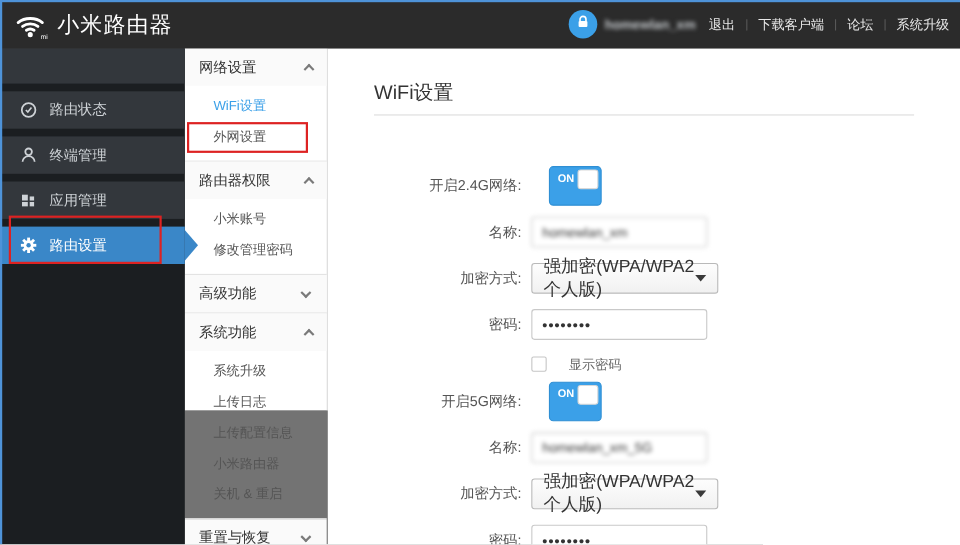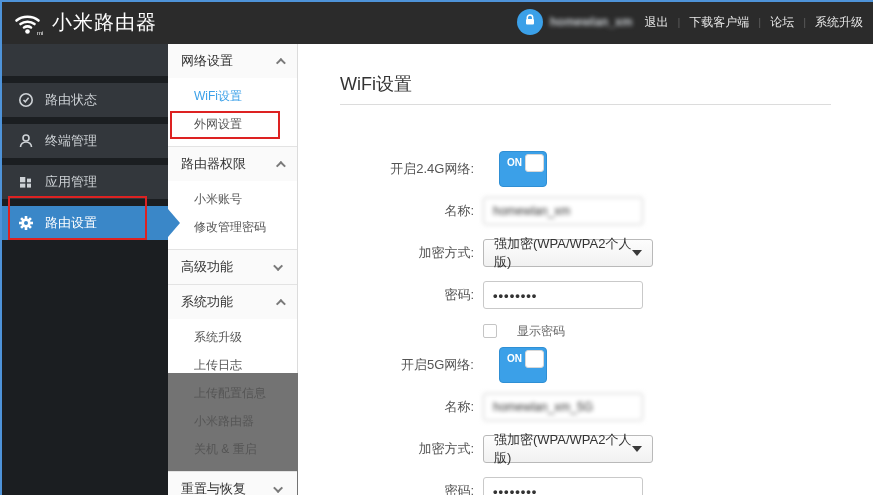--- a/index.html
+++ b/index.html
@@ -56,21 +56,21 @@
   .rule { margin-top:10px; height:1px; background:#dcdcdc; }
   .form { margin-top:50px; }
   .frow { display:flex; align-items:center; height:28px; margin-bottom:14px; }
   .flabel { width:134px; text-align:right; font-size:13px; color:#555; margin-right:9px; flex:none; }
   .tfield { width:160px; height:28px; border:1px solid #c9c9c9; border-radius:3px; background:#fff;
     font-size:12px; color:#333; padding:0 9px; font-family:"Liberation Sans","DejaVu Sans",sans-serif; }
   .tfield.redacted { filter:blur(2px); }
   .tfield.pwd { font-weight:bold; letter-spacing:1px; font-size:13px; }
   .select { width:170px; height:28px; border:1px solid #b9b9b9; border-radius:3px;
     background:linear-gradient(#fdfdfd,#f1f1f1); display:flex; align-items:center;
-    padding:0 10px; font-size:13px; color:#333; cursor:pointer; }
+    padding:0 10px; font-size:16px; color:#333; cursor:pointer; }
   .select .caret { margin-left:auto; width:0; height:0; border-left:5px solid transparent;
     border-right:5px solid transparent; border-top:6px solid #3a3a3a; }
   .toggle { width:48px; height:36px; background:#3ba0e8; border:1px solid #2f8fd4; border-radius:4px;
     position:relative; cursor:pointer;margin-left:16px; }
   .toggle .on-text { position:absolute; left:7px; top:5px; color:#fff; font-size:10px; font-weight:bold; }
   .toggle .knob { position:absolute; right:2px; top:2px; width:19px; height:18px; background:#fff;
     border:1px solid #d8d8d8; border-radius:3px; }
   .frow.cbx { height:16px; margin-bottom:12px; }
   .frow.cbx .flabel { visibility:hidden; }
   .checkbox { width:14px; height:14px; border:1px solid #c5c5c5; border-radius:2px; background:#fff; cursor:pointer; }

